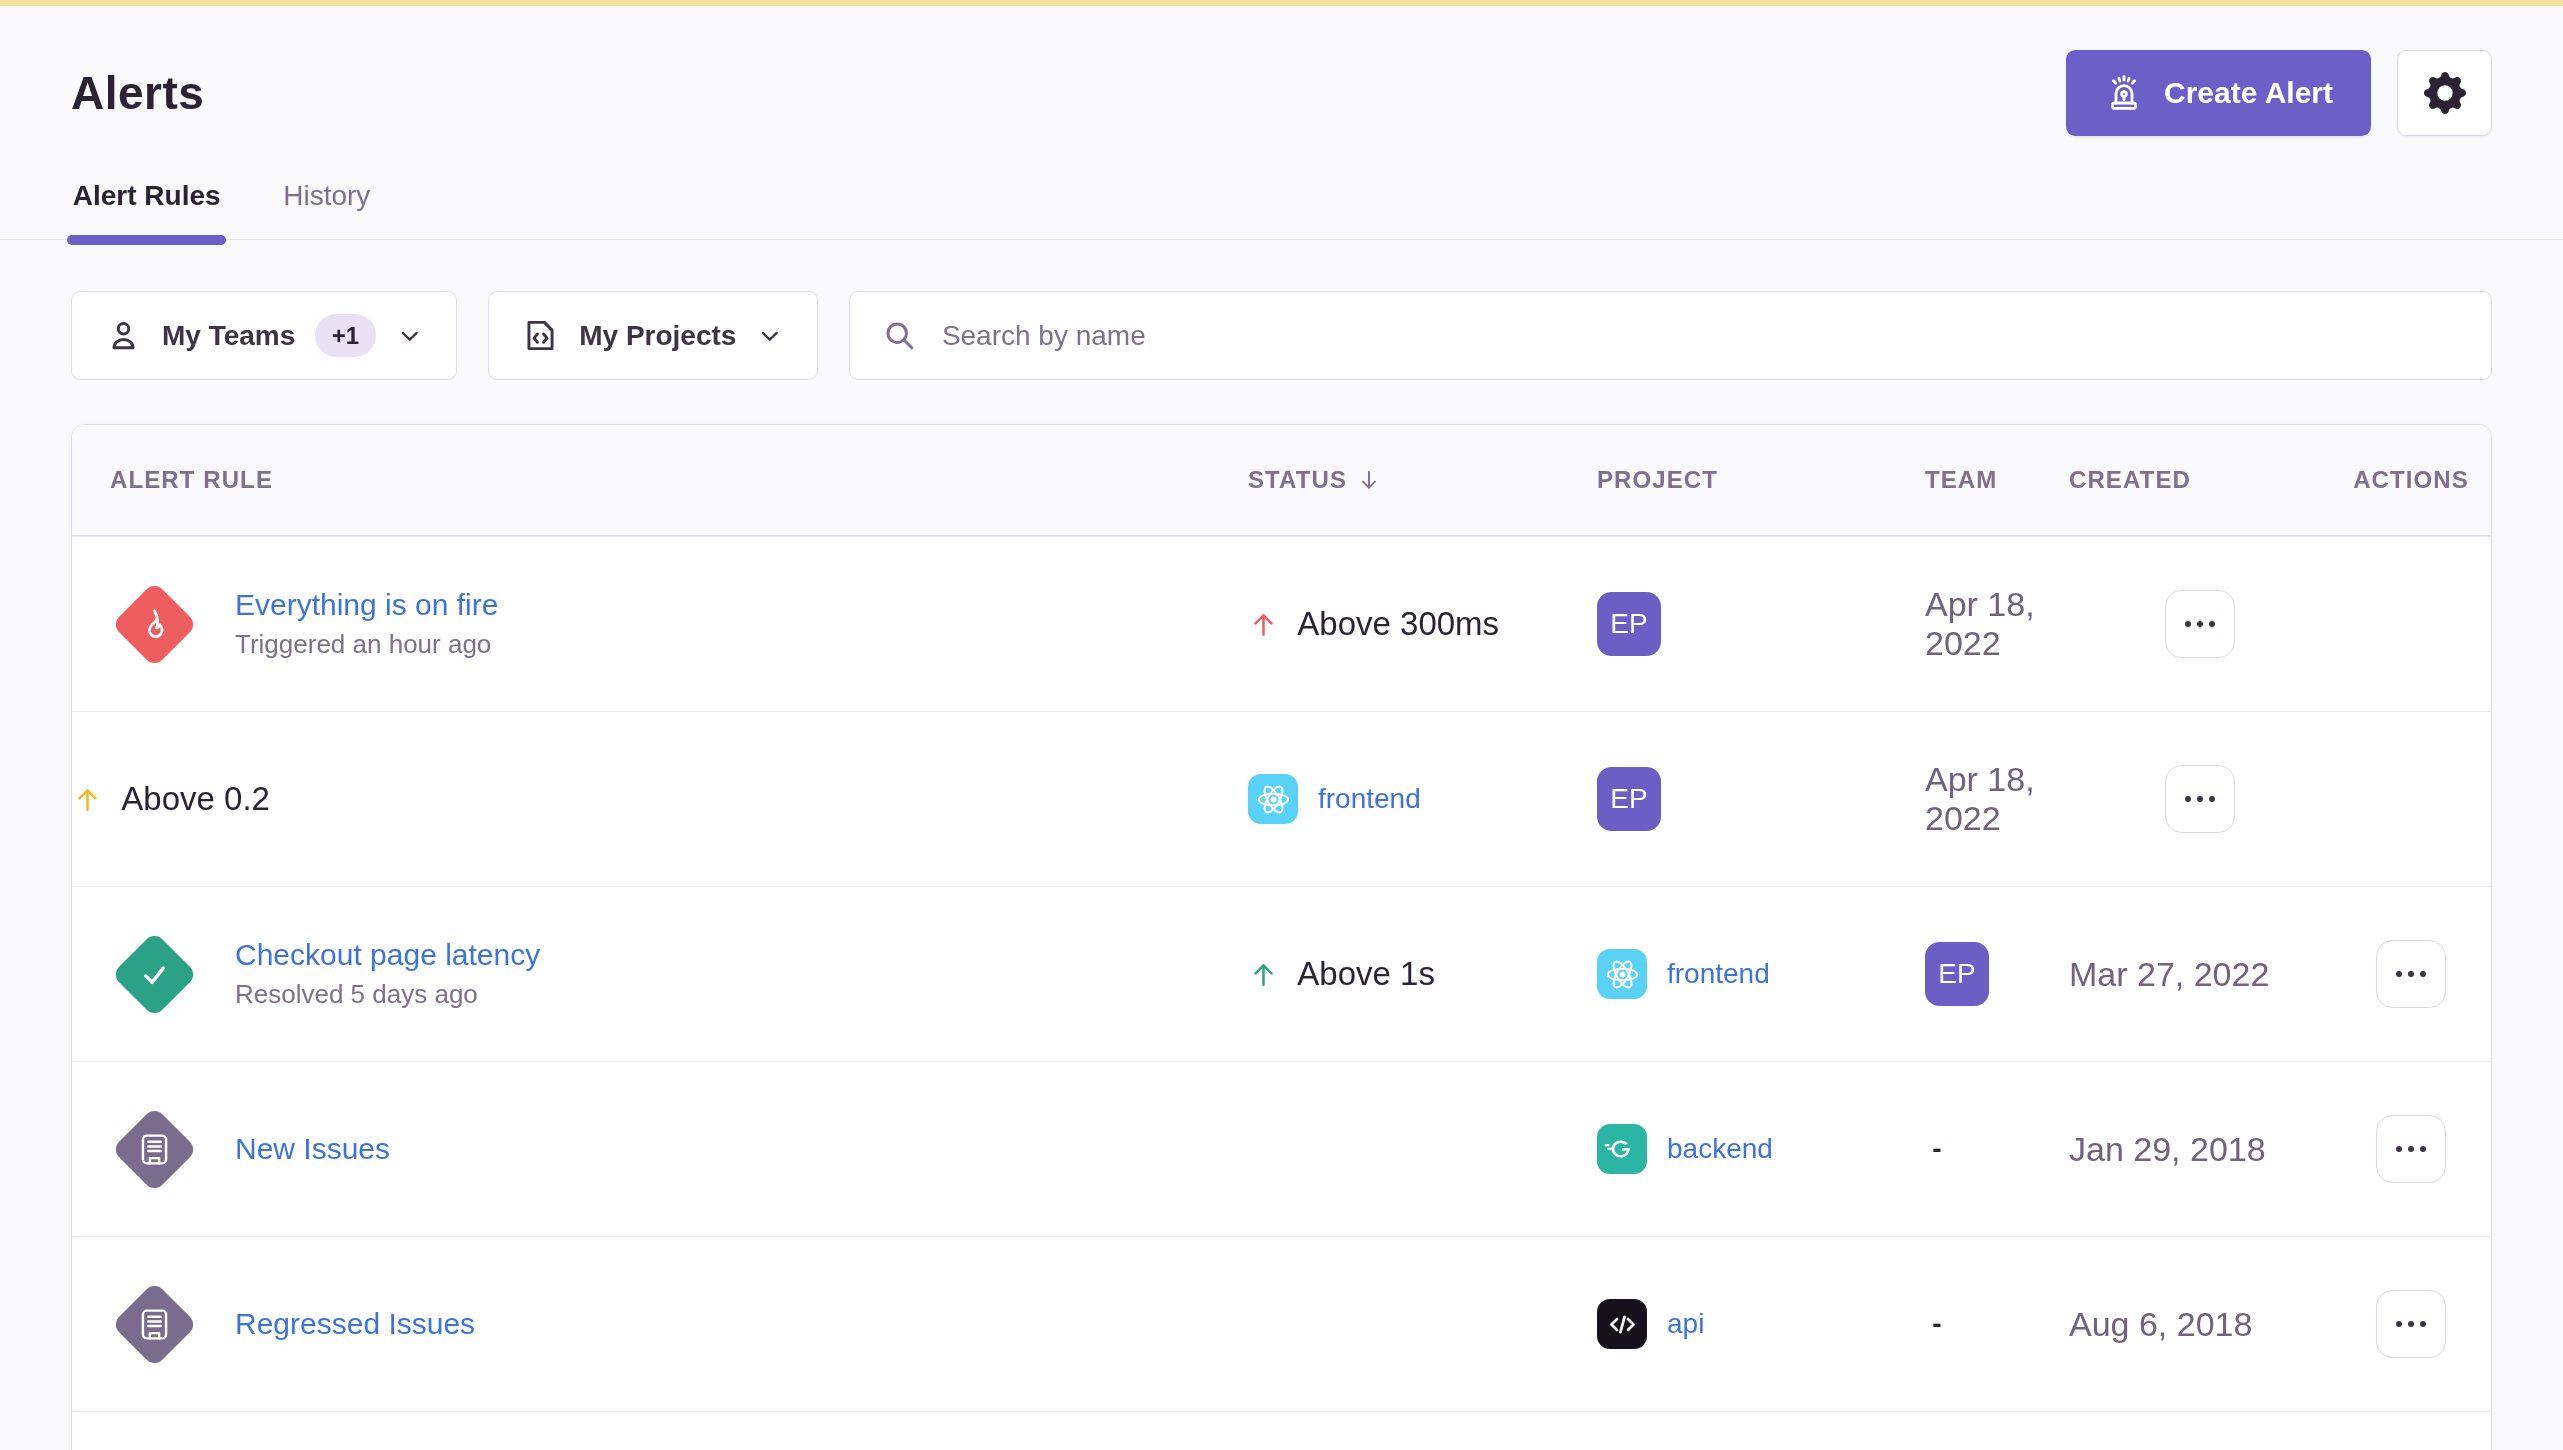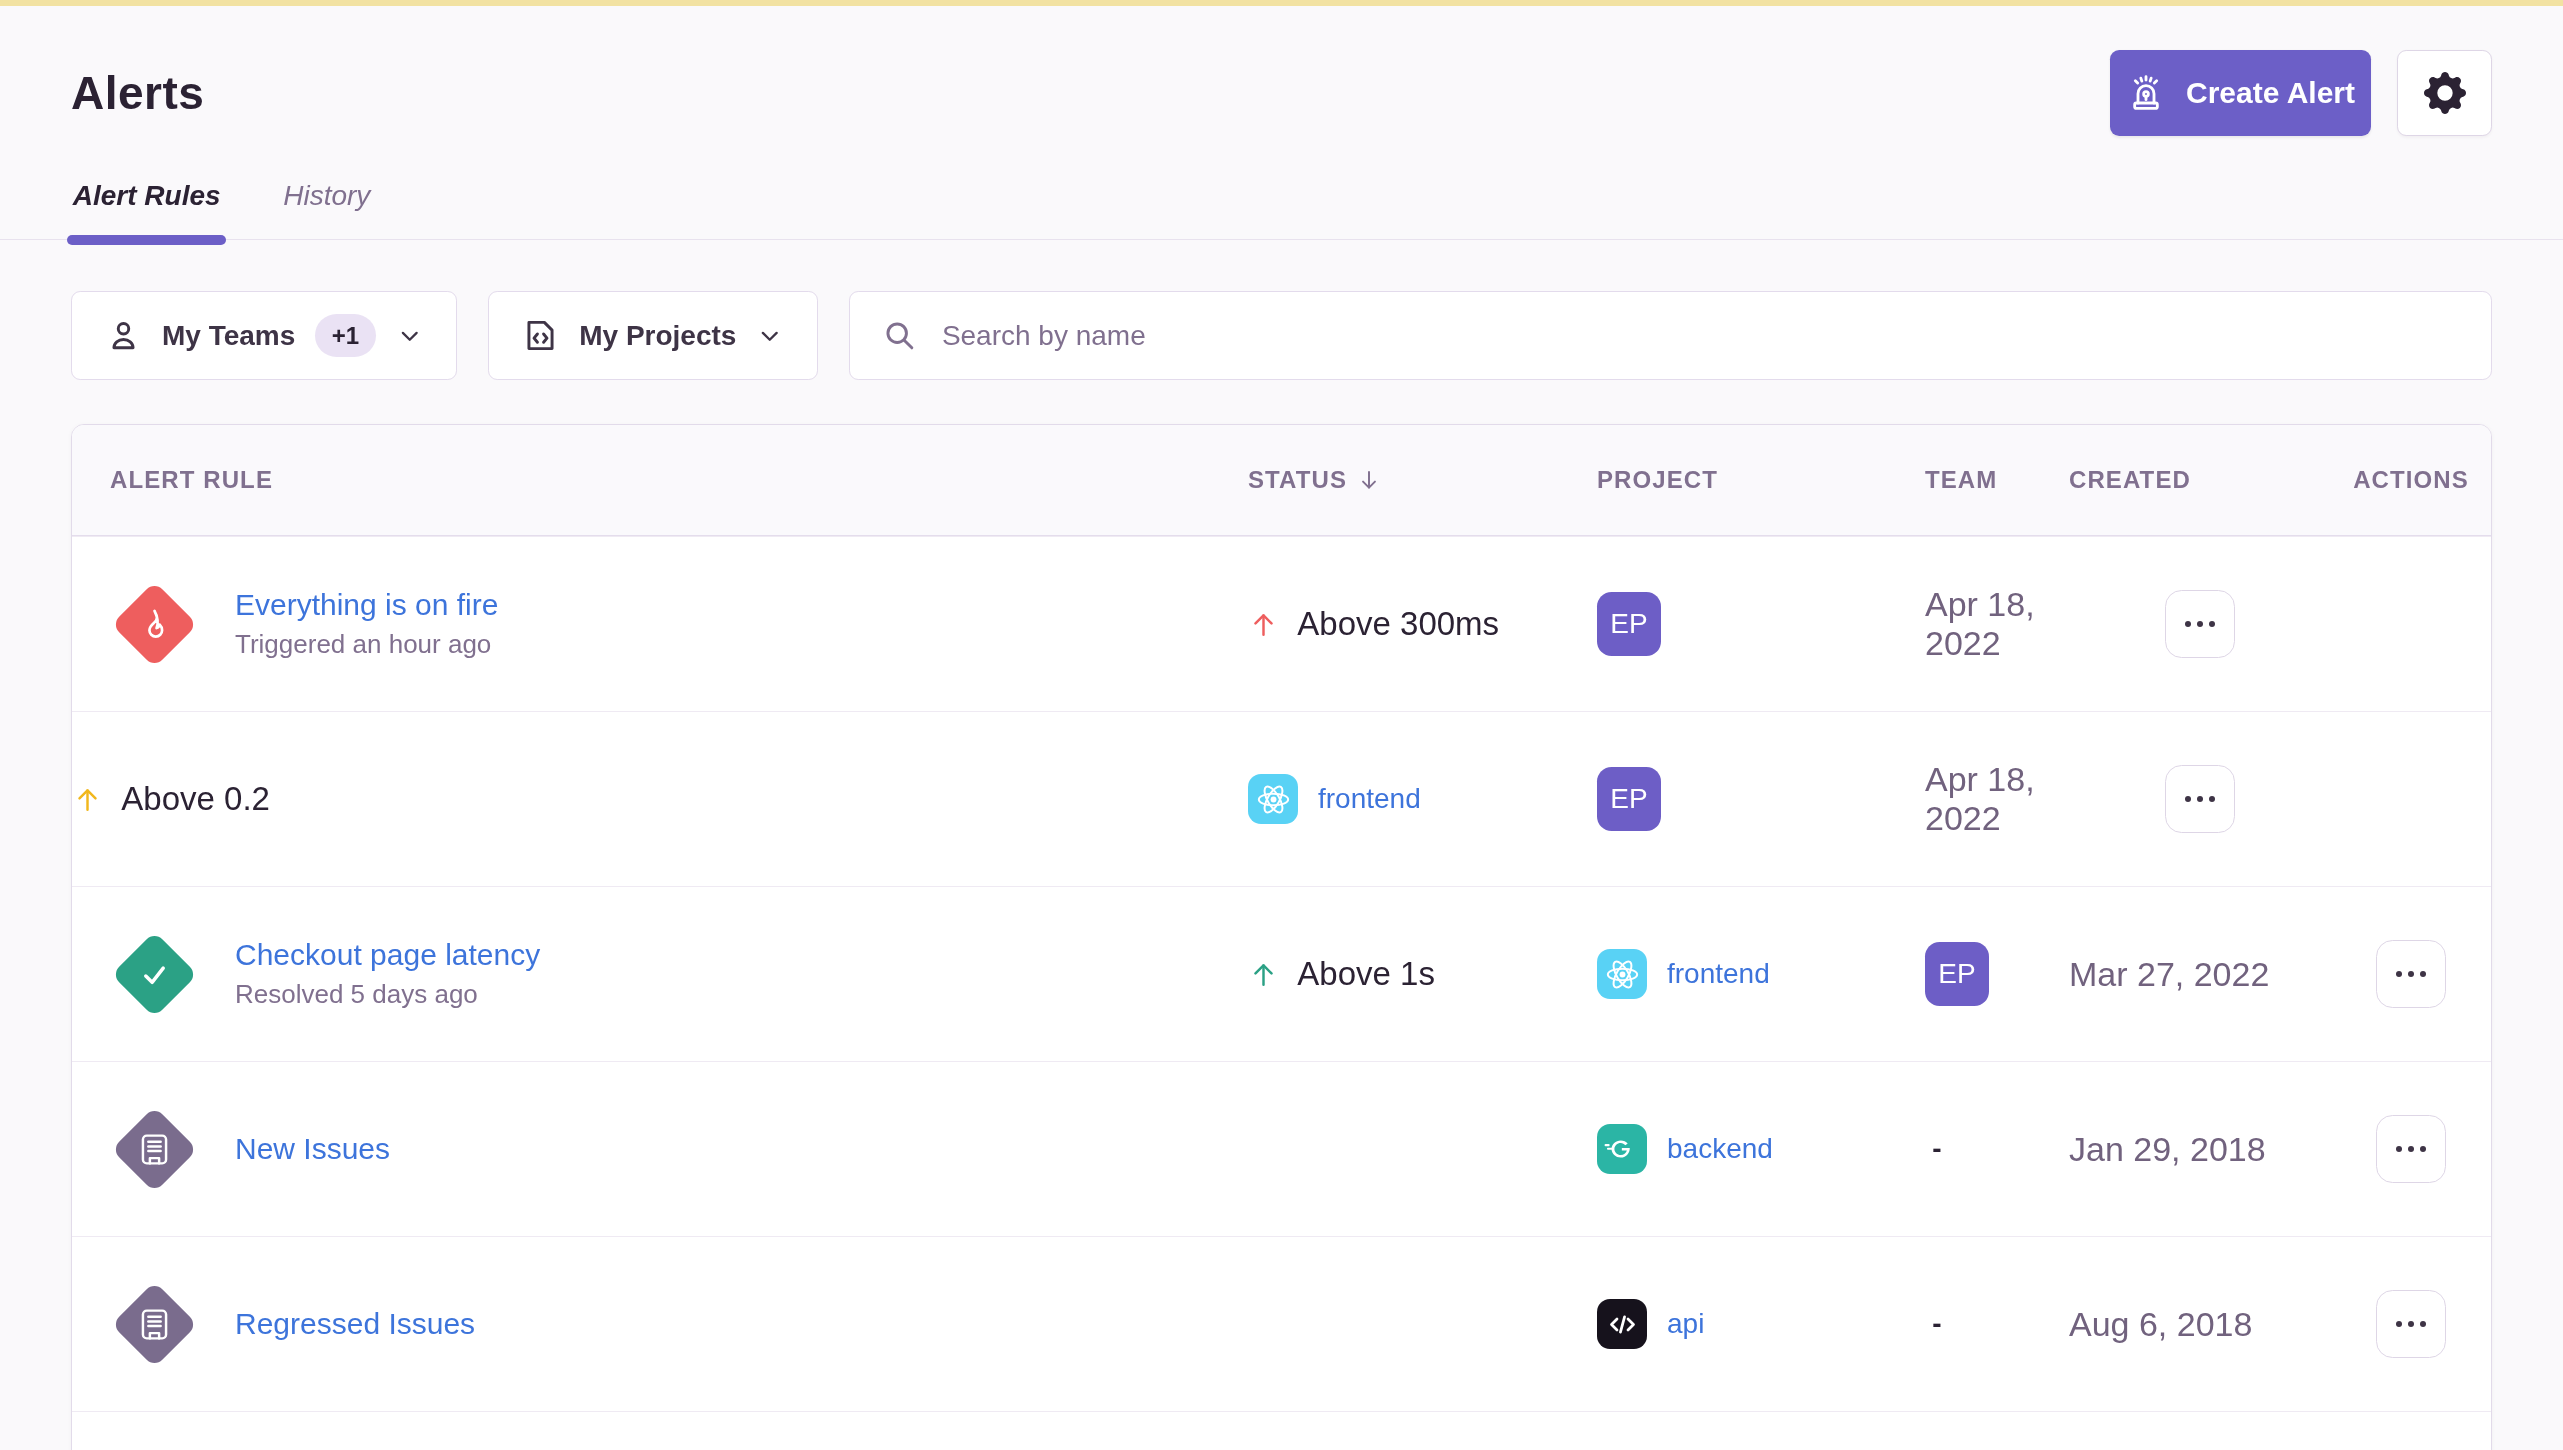--- a/index.html
+++ b/index.html
@@ -14,37 +14,37 @@
   
   .page-header {
     display:flex; justify-content:space-between; align-items:center;
     padding:0 71px; margin-top:44px;
   }
   .page-title { font-size:46px; font-weight:700; letter-spacing:0.5px; color:#2B2233; }
   .header-actions { display:flex; gap:26px; align-items:center; }
   .btn-create {
     display:flex; align-items:center; gap:20px;
     background:#6C5FC7; color:#fff; border:none; cursor:pointer;
-    height:86px; padding:0 16px; border-radius:9.2px;
+    height:86px; padding:0 38px; border-radius:9.2px;
     font-family:"Liberation Sans", sans-serif;
     font-size:30px; font-weight:700;
     box-shadow:0 1.8px 2.7px rgba(43,34,51,.08);
   }
   .btn-gear {
     width:95px; height:86px; border-radius:9.2px;
     background:#fff; border:1.8px solid #DED6E6; cursor:pointer;
     display:flex; align-items:center; justify-content:center;
     box-shadow:0 1.8px 2.7px rgba(43,34,51,.04);
   }
 
   
   .tabs-wrap { margin-top:31px; border-bottom:1.8px solid #E8E2EE; padding:0 71px; }
   .tabs { display:flex; gap:59px; }
   .tab {
-    position:relative; padding:13px 1.8px 27.5px; font-size:28px; color:#80708F; cursor:pointer;font-style:italic;
+    position:relative; padding:13px 1.8px 27.5px; font-size:28px; color:#80708F; cursor:pointer;
   }
   .tab.active { color:#2B2233; font-weight:700; }
   .tab.active::after {
     content:""; position:absolute; left:-3.7px; right:-3.7px; bottom:-5.5px;
     height:9.2px; border-radius:5.5px; background:#6C5FC7;
   }
 
   
   .filter-bar { display:flex; gap:31px; padding:0 71px; margin-top:51px; }
   .filter-btn {

